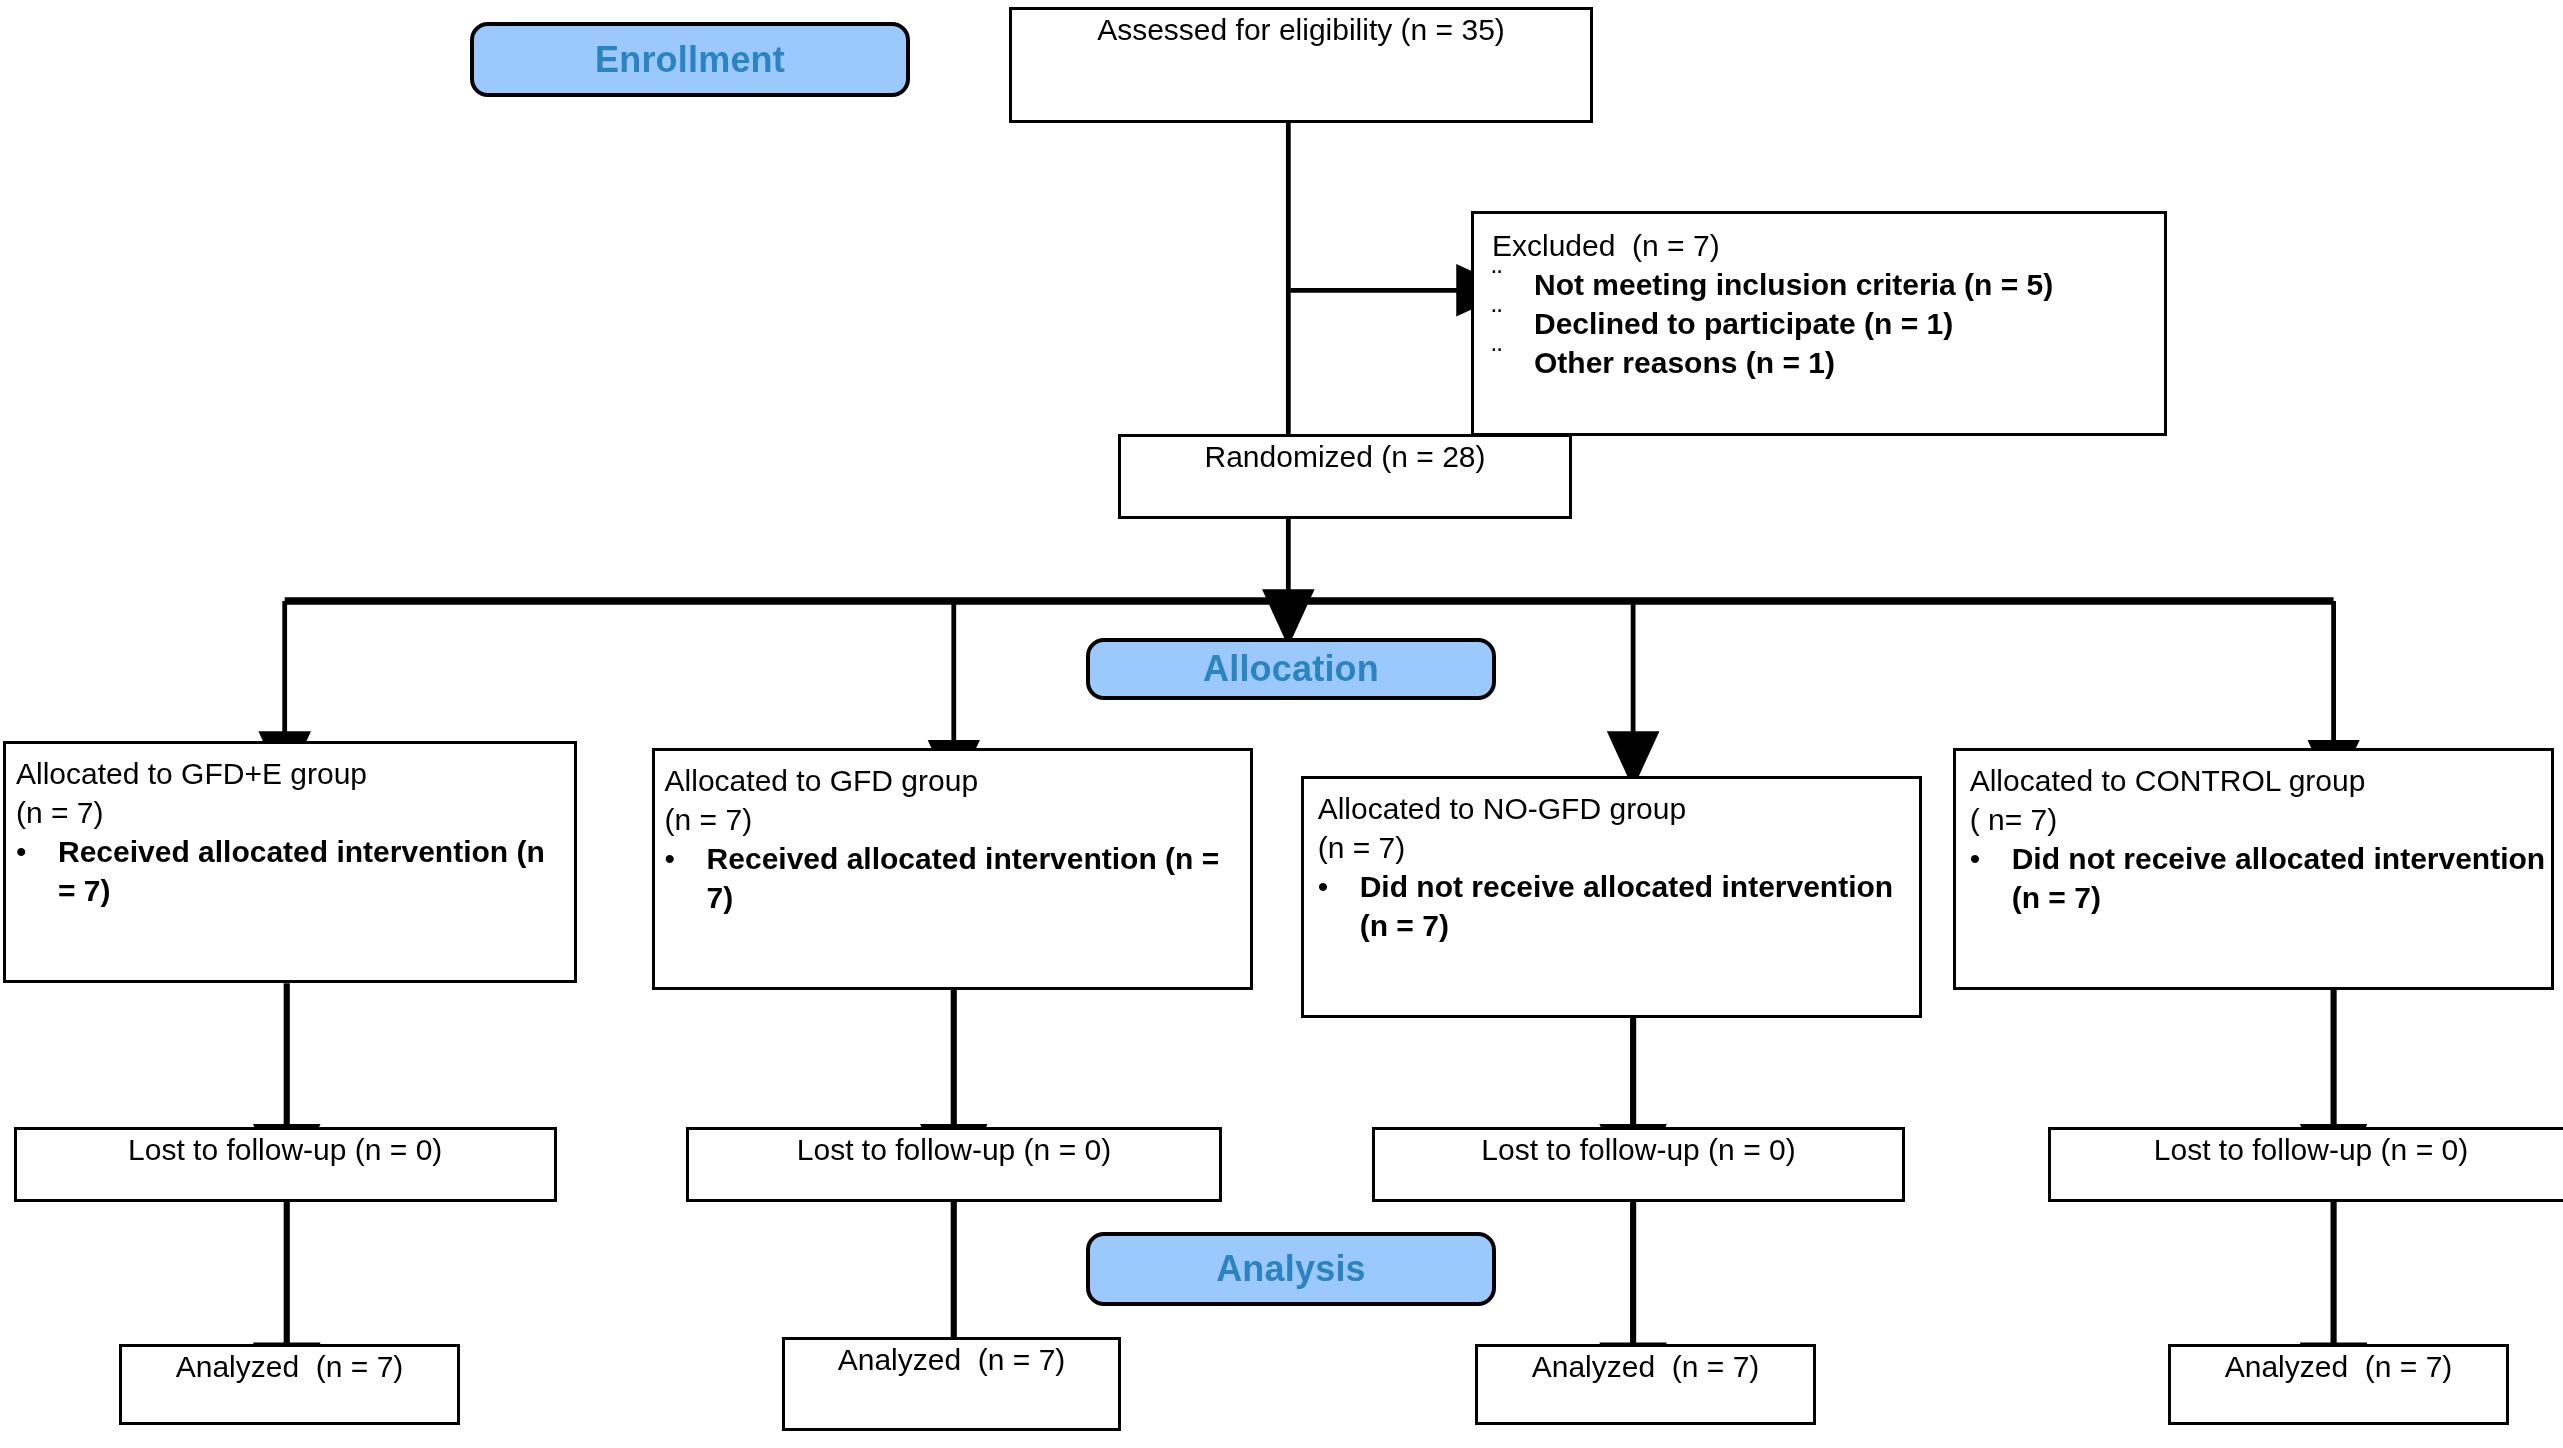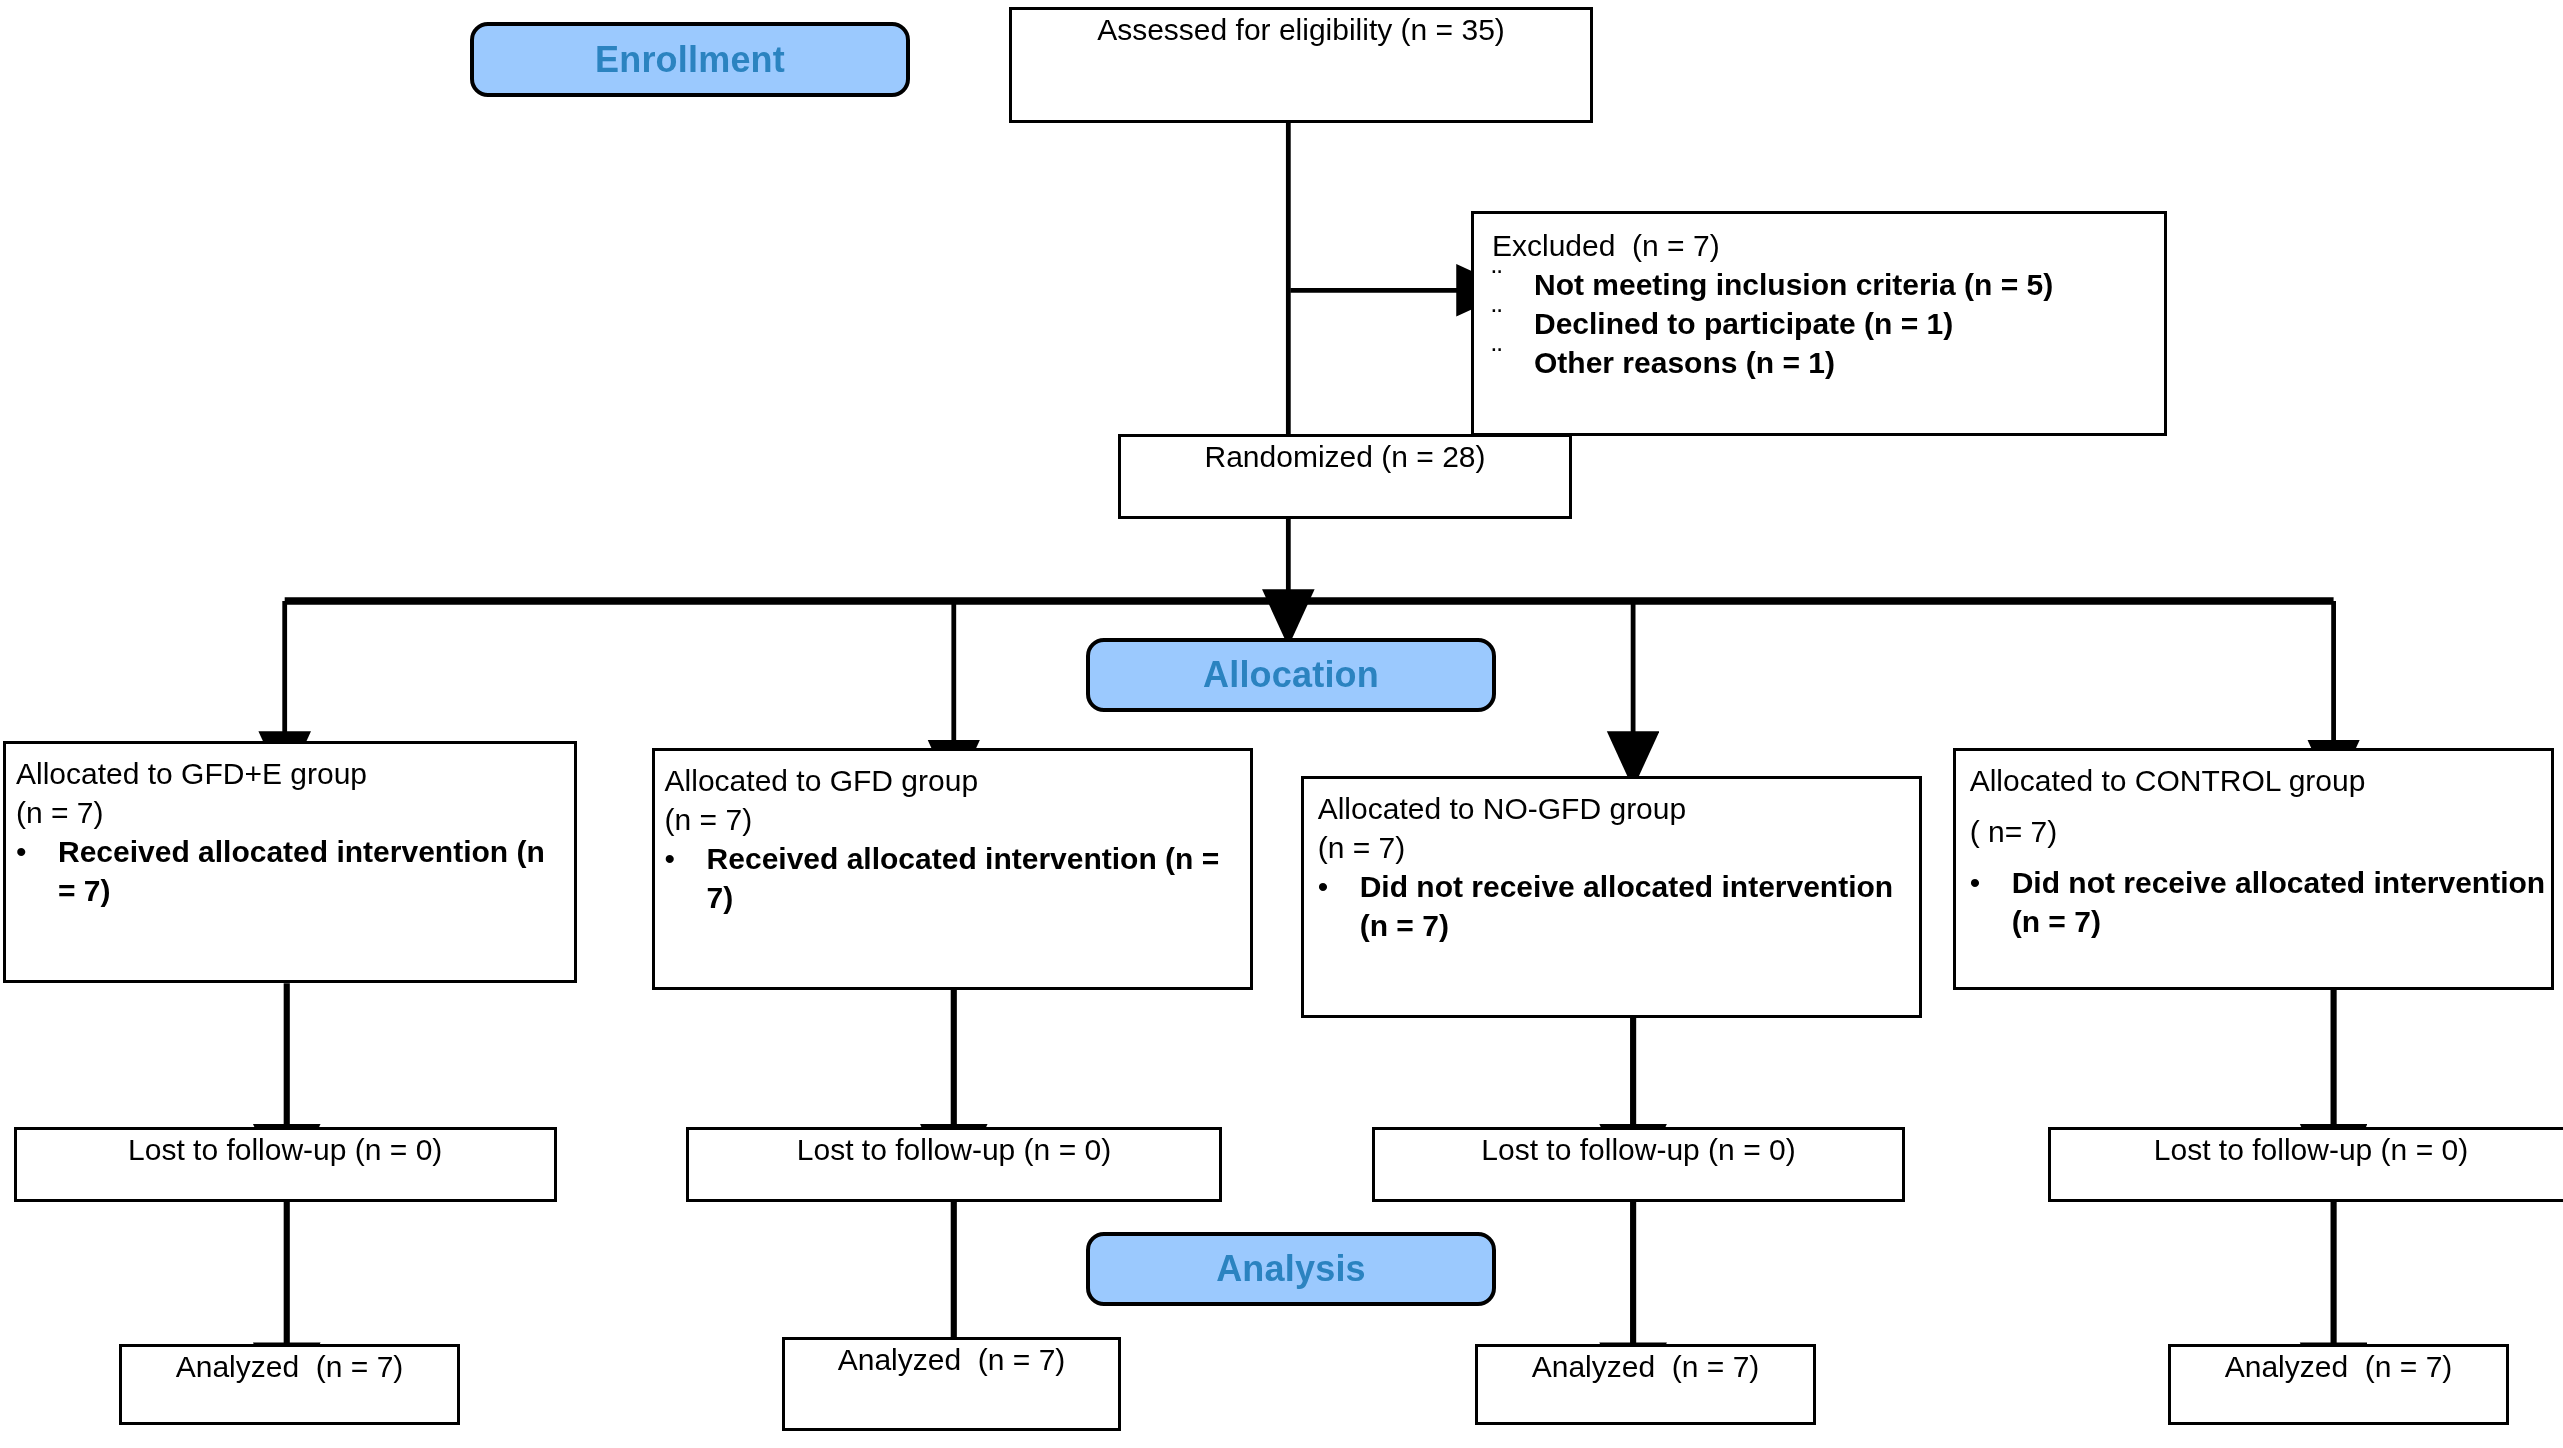--- a/index.html
+++ b/index.html
@@ -144,21 +144,21 @@
     <div class="bullet-row">
       <span class="bullet-mark dq"></span>
       <span class="bullet-text">Other reasons (n = 1)</span>
     </div>
   </div>
 
   <div class="node center" style="left:1118px; top:434px; width:454px; height:85px;">
     <div class="line">Randomized (n = 28)</div>
   </div>
 
-  <div class="phase" style="left:1086px; top:638px; width:410px; height:74px;">
+  <div class="phase" style="left:1086px; top:638px; width:410px; height:62px;">
     <span>Allocation</span>
   </div>
 
   <div class="node" style="left:3.4px; top:741px; width:574px; height:242px; padding:9.6px 5.5px 9.6px 9.6px;">
     <div class="line">Allocated to GFD+E group</div>
     <div class="line">(n = 7)</div>
     <div class="bullet-row">
       <span class="bullet-mark dot"></span>
       <span class="bullet-text">Received allocated intervention (n = 7)</span>
     </div>
@@ -175,21 +175,21 @@
 
   <div class="node" style="left:1301px; top:741px; width:621px; height:242px; padding:9.6px 5.5px 9.6px 13.7px;margin-top:35px;">
     <div class="line">Allocated to NO-GFD group</div>
     <div class="line">(n = 7)</div>
     <div class="bullet-row">
       <span class="bullet-mark dot"></span>
       <span class="bullet-text">Did not receive allocated intervention (n = 7)</span>
     </div>
   </div>
 
-  <div class="node" style="left:1953px; top:748px; width:601px; height:242px; padding:9.6px 5.5px 9.6px 13.7px;gap:12px;">
+  <div class="node" style="left:1953px; top:748px; width:601px; height:242px; padding:9.6px 5.5px 9.6px 13.7px;">
     <div class="line">Allocated to CONTROL group</div>
     <div class="line">( n= 7)</div>
     <div class="bullet-row">
       <span class="bullet-mark dot"></span>
       <span class="bullet-text">Did not receive allocated intervention (n = 7)</span>
     </div>
   </div>
 
 
   <div class="node center" style="left:13.7px; top:1127px; width:543px; height:75px;">

